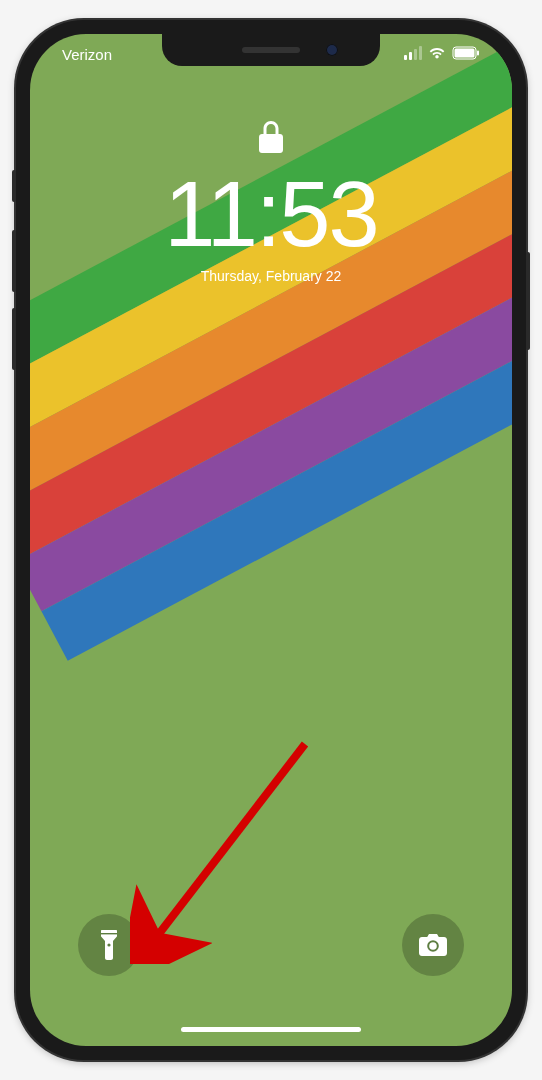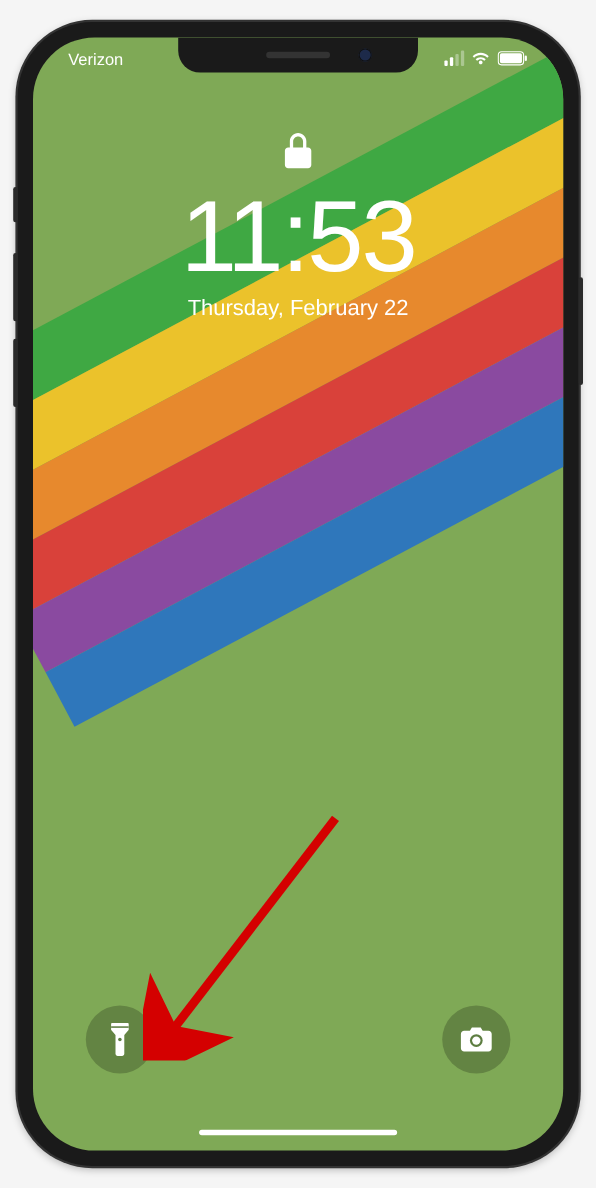--- a/index.html
+++ b/index.html
@@ -105,21 +105,21 @@
     }
     .lock-icon { margin-bottom: 10px; }
     .time {
       font-size: 92px;
       font-weight: 400;
       letter-spacing: -2px;
       line-height: 1;
     }
     .date {
       margin-top: 8px;
-      font-size: 20px;
+      font-size: 14px;
       font-weight: 400;
     }
 
     .bottom-row {
       position: absolute;
       bottom: 70px;
       left: 0; right: 0;
       display: flex;
       justify-content: space-between;
       padding: 0 48px;

